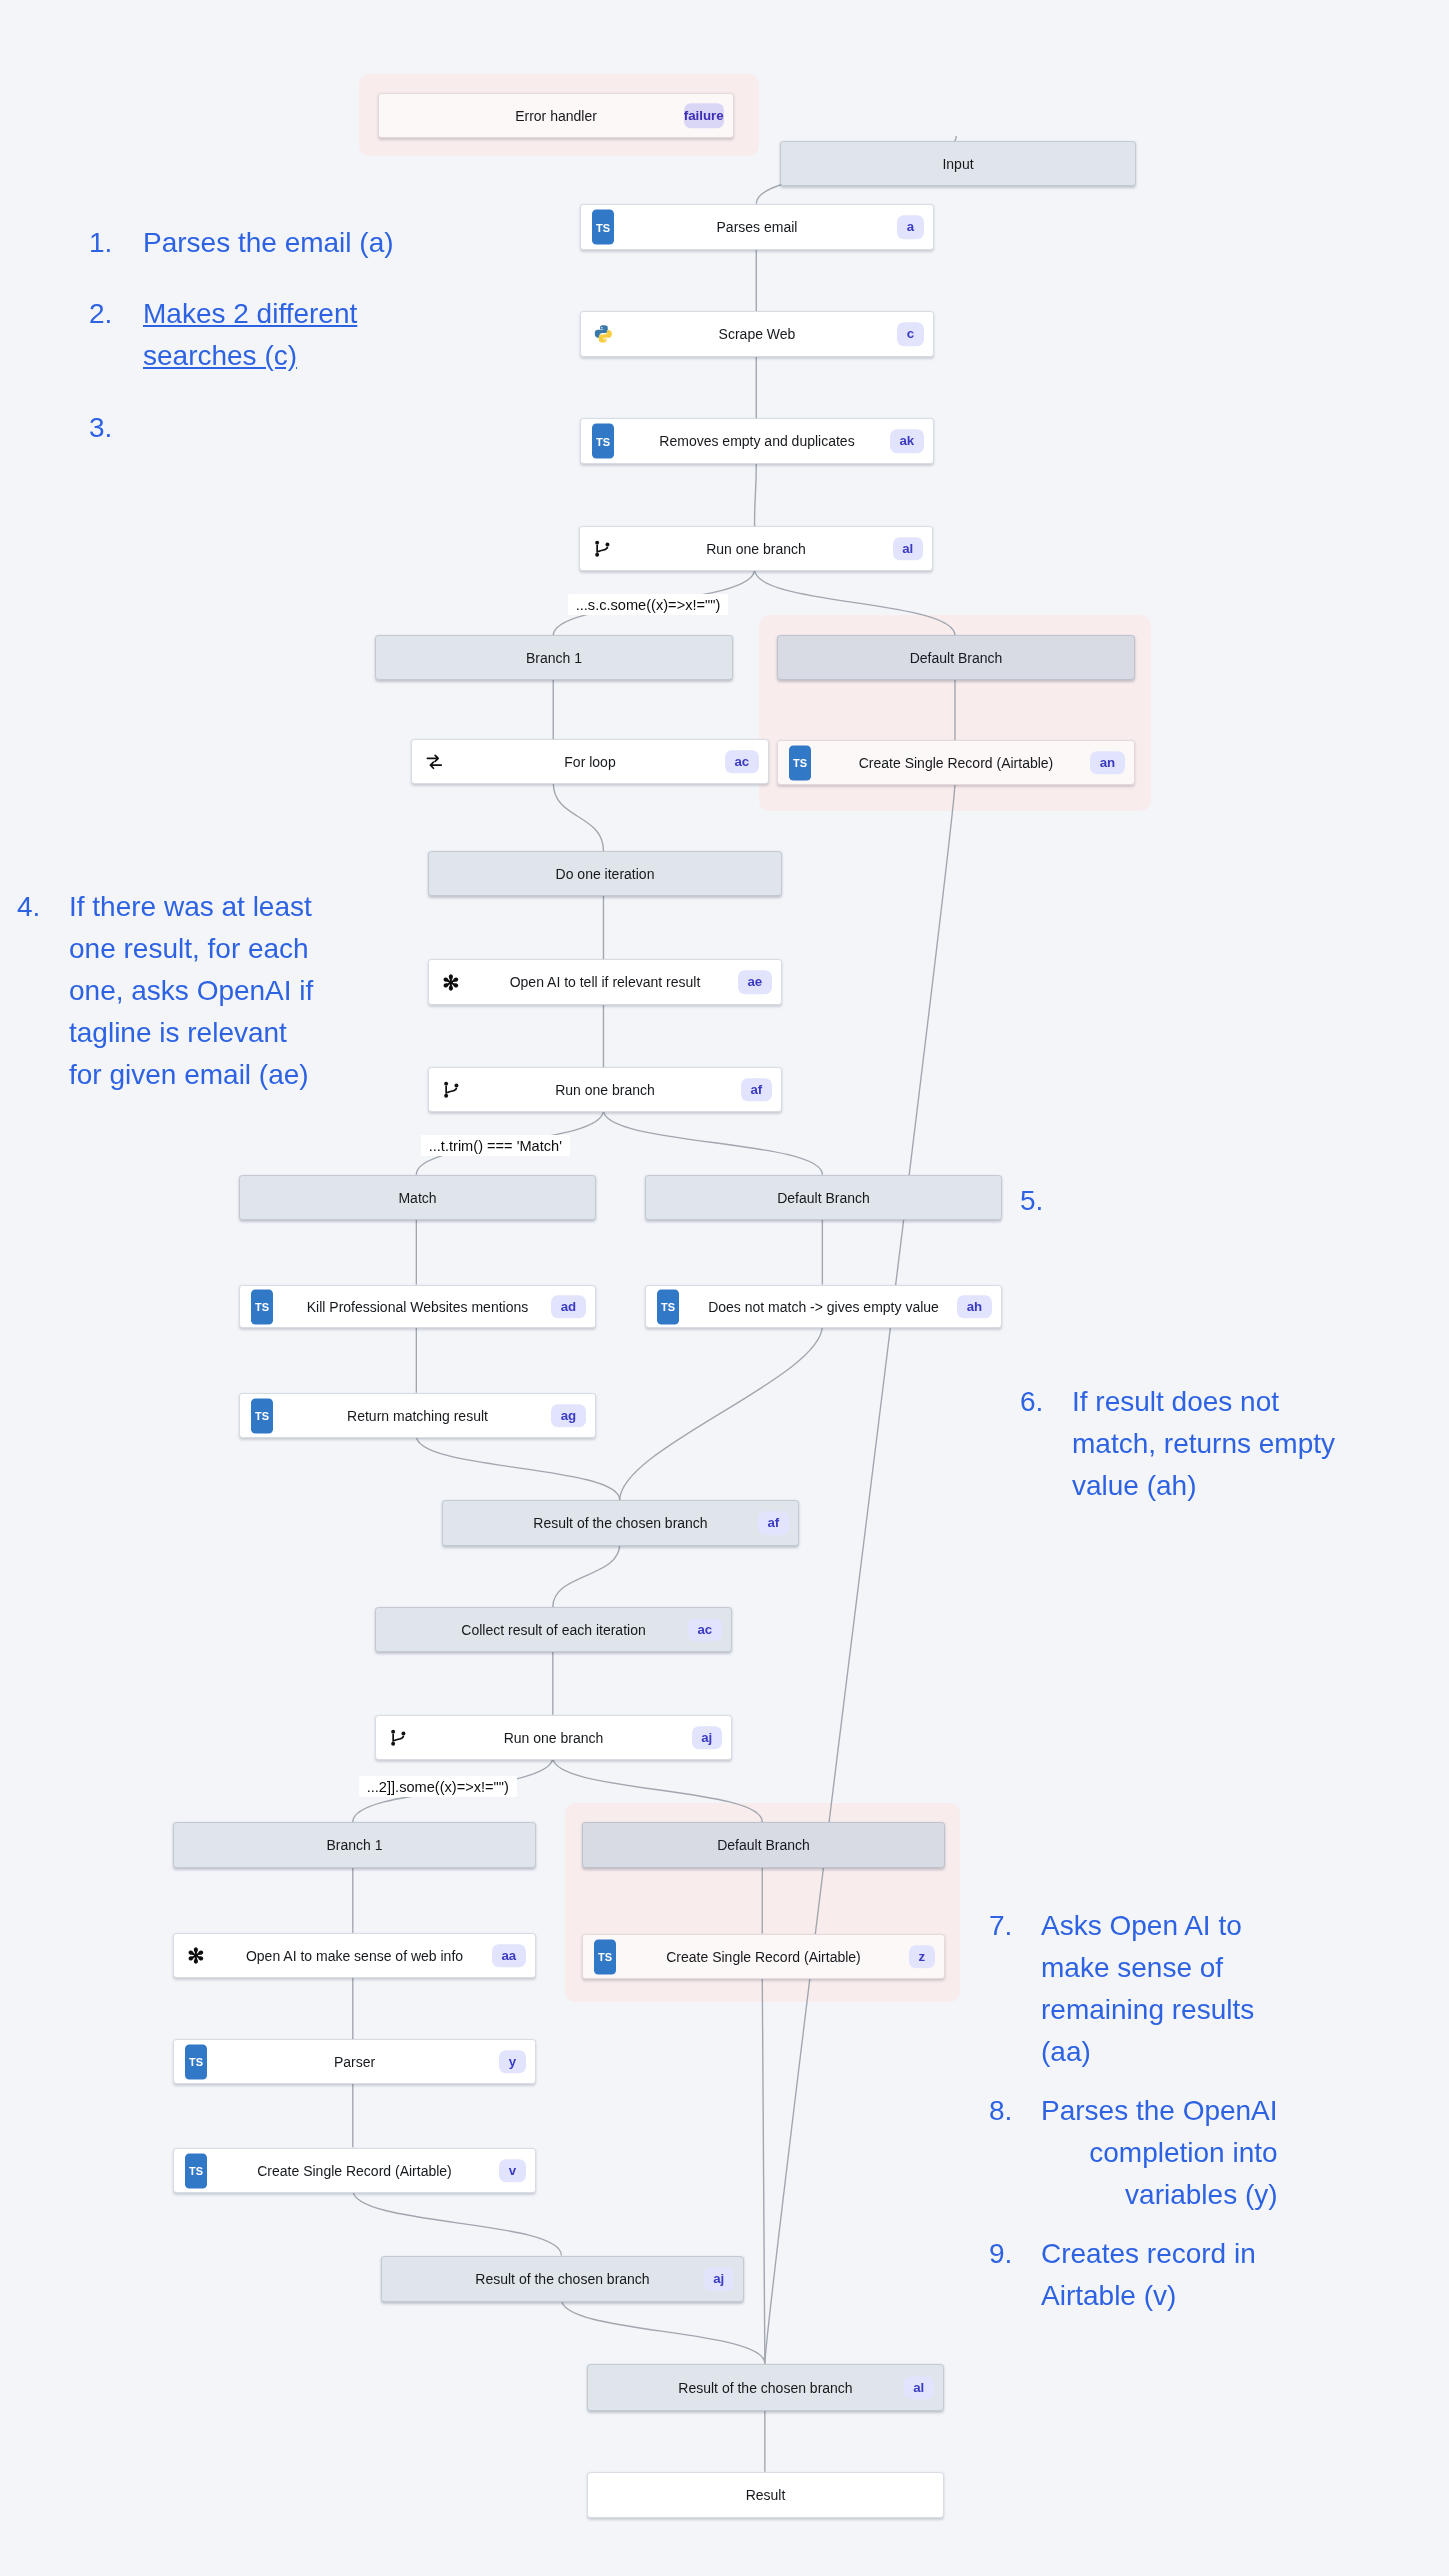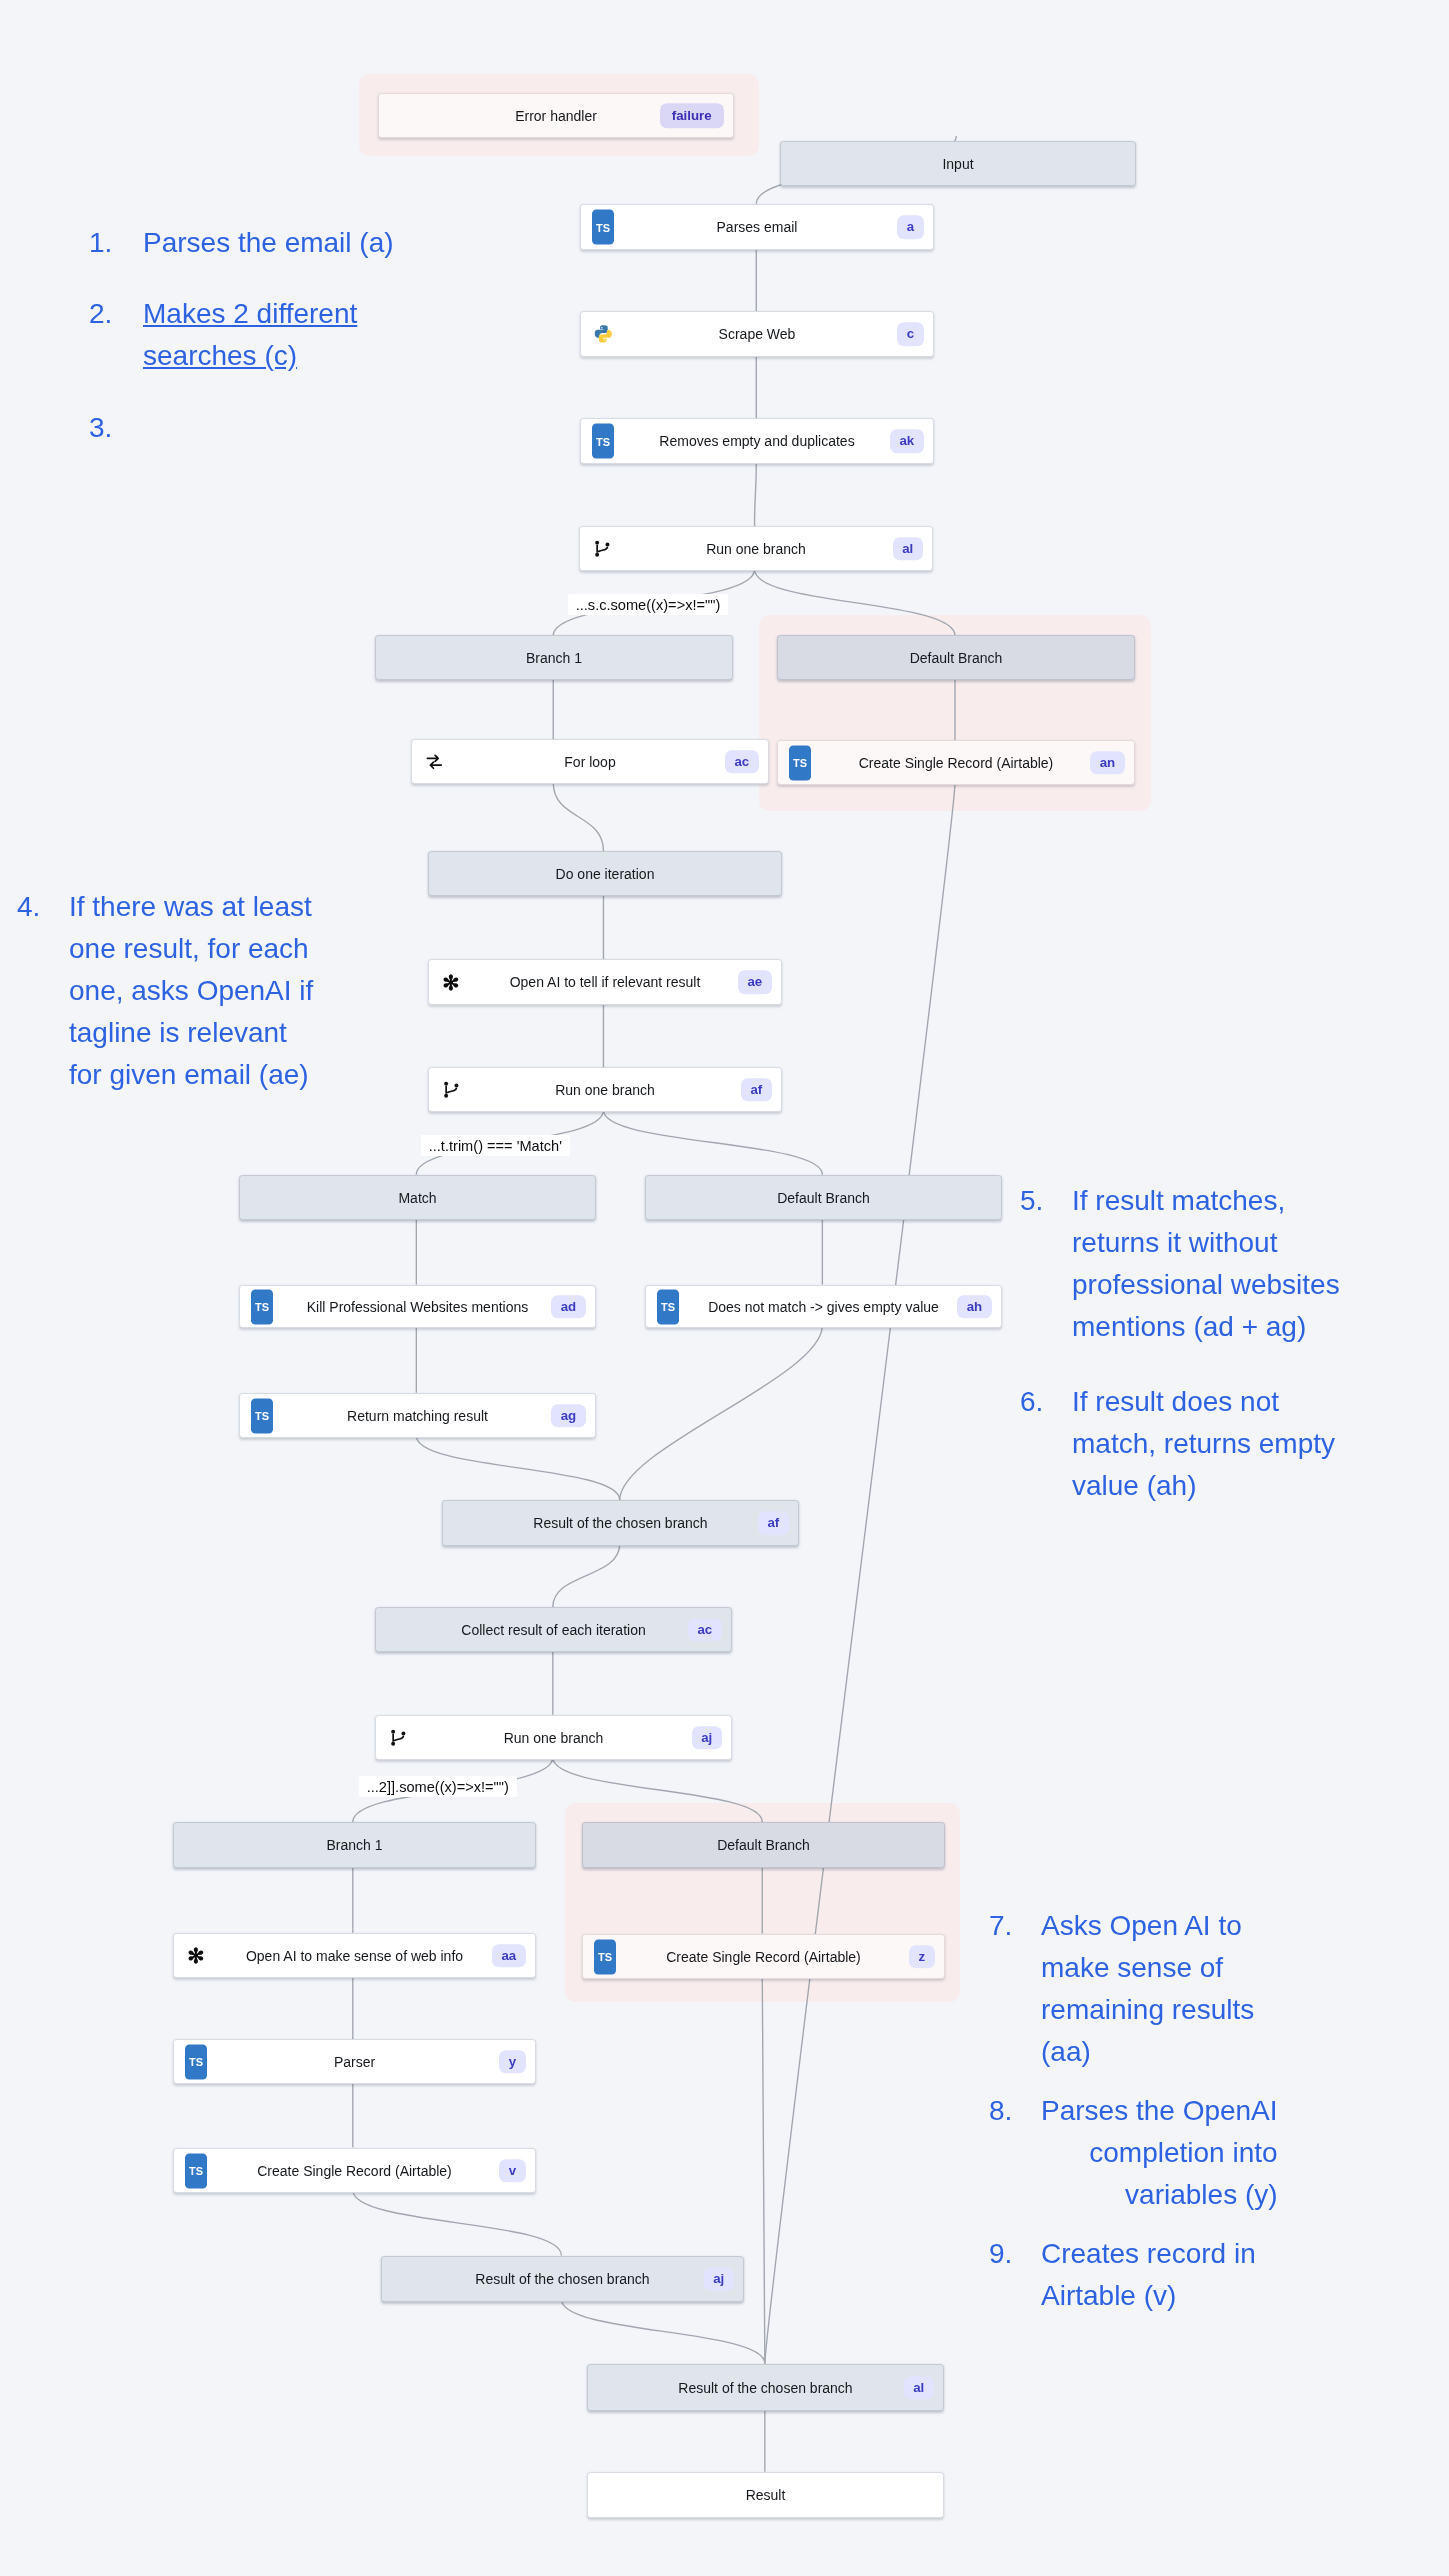--- a/index.html
+++ b/index.html
@@ -16,21 +16,21 @@
   .lbl{position:absolute;left:38px;right:38px;top:50%;transform:translateY(-50%);
        text-align:center;white-space:nowrap}
   .ic{position:absolute;left:11px;top:50%;transform:translateY(-50%);width:22px;height:35px;
       display:flex;align-items:center;justify-content:center}
   .ic.ts{background:#3178c6;border-radius:4.3px;color:#fff;font-weight:700;font-size:11px}
   .ic svg{width:20.6px;height:20.6px;display:block}
   .ic.openai{font-size:20.6px;color:#0d0d0d;font-weight:700}
   .badge{position:absolute;right:9.4px;top:50%;transform:translateY(-50%);
          background:#e1e4fc;color:#3c3cc2;font-weight:700;font-size:13.3px;
          padding:5.2px 9.4px;border-radius:6.9px;line-height:1}
-  .badge.fail{background:#d9d6f6;color:#3c2fb6;padding:6px 12px}
+  .badge.fail{background:#d9d6f6;color:#3c2fb6;padding:6px 0}
   .cond{position:absolute;z-index:3;background:#ffffff;color:#0c0d10;font-size:14.6px;
         padding:2.6px 7.7px;white-space:nowrap;border-radius:1.7px}
   .ann-num,.ann-text{position:absolute;z-index:3;color:#2d62e2;font-size:28px;
         line-height:42px;white-space:nowrap}
 </style>
 </head>
 <body>
 
 <div class="stage" style="width: 1449px; height: 2576px; background: rgb(243, 245, 249);">
     <div class="halo" style="left: 359px; top: 74px; width: 400px; height: 82px;"></div>
@@ -241,26 +241,20 @@
     <div class="ann-num" style="left: 89px; top: 407px;">3.</div>
     <div class="ann-num" style="left: 17px; top: 886px;">4.</div>
     <div class="ann-text" style="left: 69px; top: 886px;">
       <div>If there was at least</div>
       <div>one result, for each</div>
       <div>one, asks OpenAI if</div>
       <div>tagline is relevant</div>
       <div>for given email (ae)</div>
     </div>
     <div class="ann-num" style="left: 1020px; top: 1180px;">5.</div>
-    <div class="ann-text" style="left: 1072px; top: 1180px;">
-      <div>If result matches,</div>
-      <div>returns it without</div>
-      <div>professional websites</div>
-      <div>mentions (ad + ag)</div>
-    </div>
     <div class="ann-num" style="left: 1020px; top: 1381px;">6.</div>
     <div class="ann-text" style="left: 1072px; top: 1381px;">
       <div>If result does not</div>
       <div>match, returns empty</div>
       <div>value (ah)</div>
     </div>
     <div class="ann-num" style="left: 989px; top: 1905px;">7.</div>
     <div class="ann-text" style="left: 1041px; top: 1905px;">
       <div>Asks Open AI to</div>
       <div>make sense of</div>

